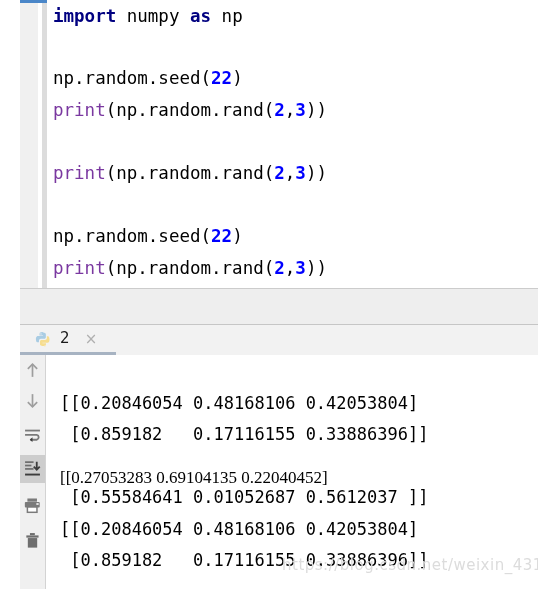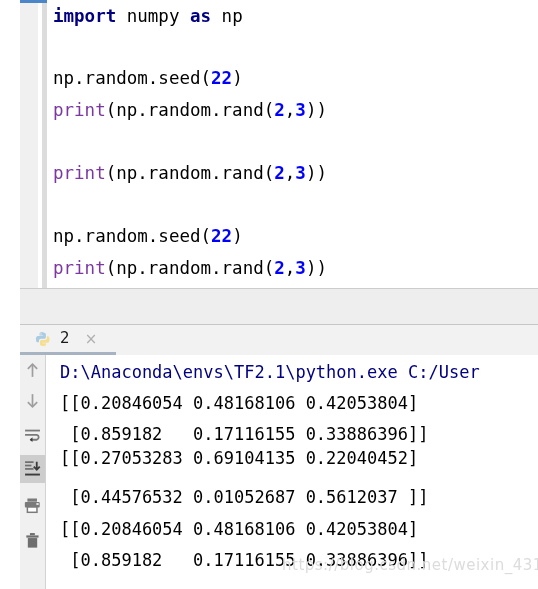--- a/index.html
+++ b/index.html
@@ -290,24 +290,23 @@
               <rect x="3.2" y="9.4" width="9" height="5" fill="#ffffff" stroke="#7a7a7a" stroke-width="1.4"></rect>
             </svg></span></div>
         <div class="tb-btn" style="top: 172px;"><span><svg width="17" height="17" viewBox="0 0 16 16">
               <rect x="5.6" y="1" width="4.6" height="2" fill="#6e6e6e"></rect>
               <rect x="2.2" y="3.2" width="11.5" height="2.1" fill="#6e6e6e"></rect>
               <rect x="3.6" y="5.7" width="8.8" height="9" fill="#6e6e6e"></rect>
             </svg></span></div>
       </div>
     <div class="console-toolbar-sep"></div>
     <div class="console-out" id="console-out">
-        <div class="out-line cmd" style="top: 6px;">D:\Anaconda\envs\TF2.1\python.exe C:/User</div>
         <div class="out-line" style="top: 37px;">[[0.20846054 0.48168106 0.42053804]</div>
         <div class="out-line" style="top: 68px;"> [0.859182   0.17116155 0.33886396]]</div>
-        <div class="out-line" style="top: 92px;">[[0.27053283 0.69104135 0.22040452]</div>
-        <div class="out-line" style="top: 131px;"> [0.44576532 0.01052687 0.5612037 ]]</div>
+        <div class="out-line" style="top: 112px; font-family: Liberation Serif, serif;">[[0.27053283 0.69104135 0.22040452]</div>
+        <div class="out-line" style="top: 131px;"> [0.55584641 0.01052687 0.5612037 ]]</div>
         <div class="out-line" style="top: 163px;">[[0.20846054 0.48168106 0.42053804]</div>
         <div class="out-line" style="top: 194px;"> [0.859182   0.17116155 0.33886396]]</div>
       </div>
   </div>
 
   <div class="watermark">https://blog.csdn.net/weixin_43146755</div>
 </div>
 
 </body></html>

